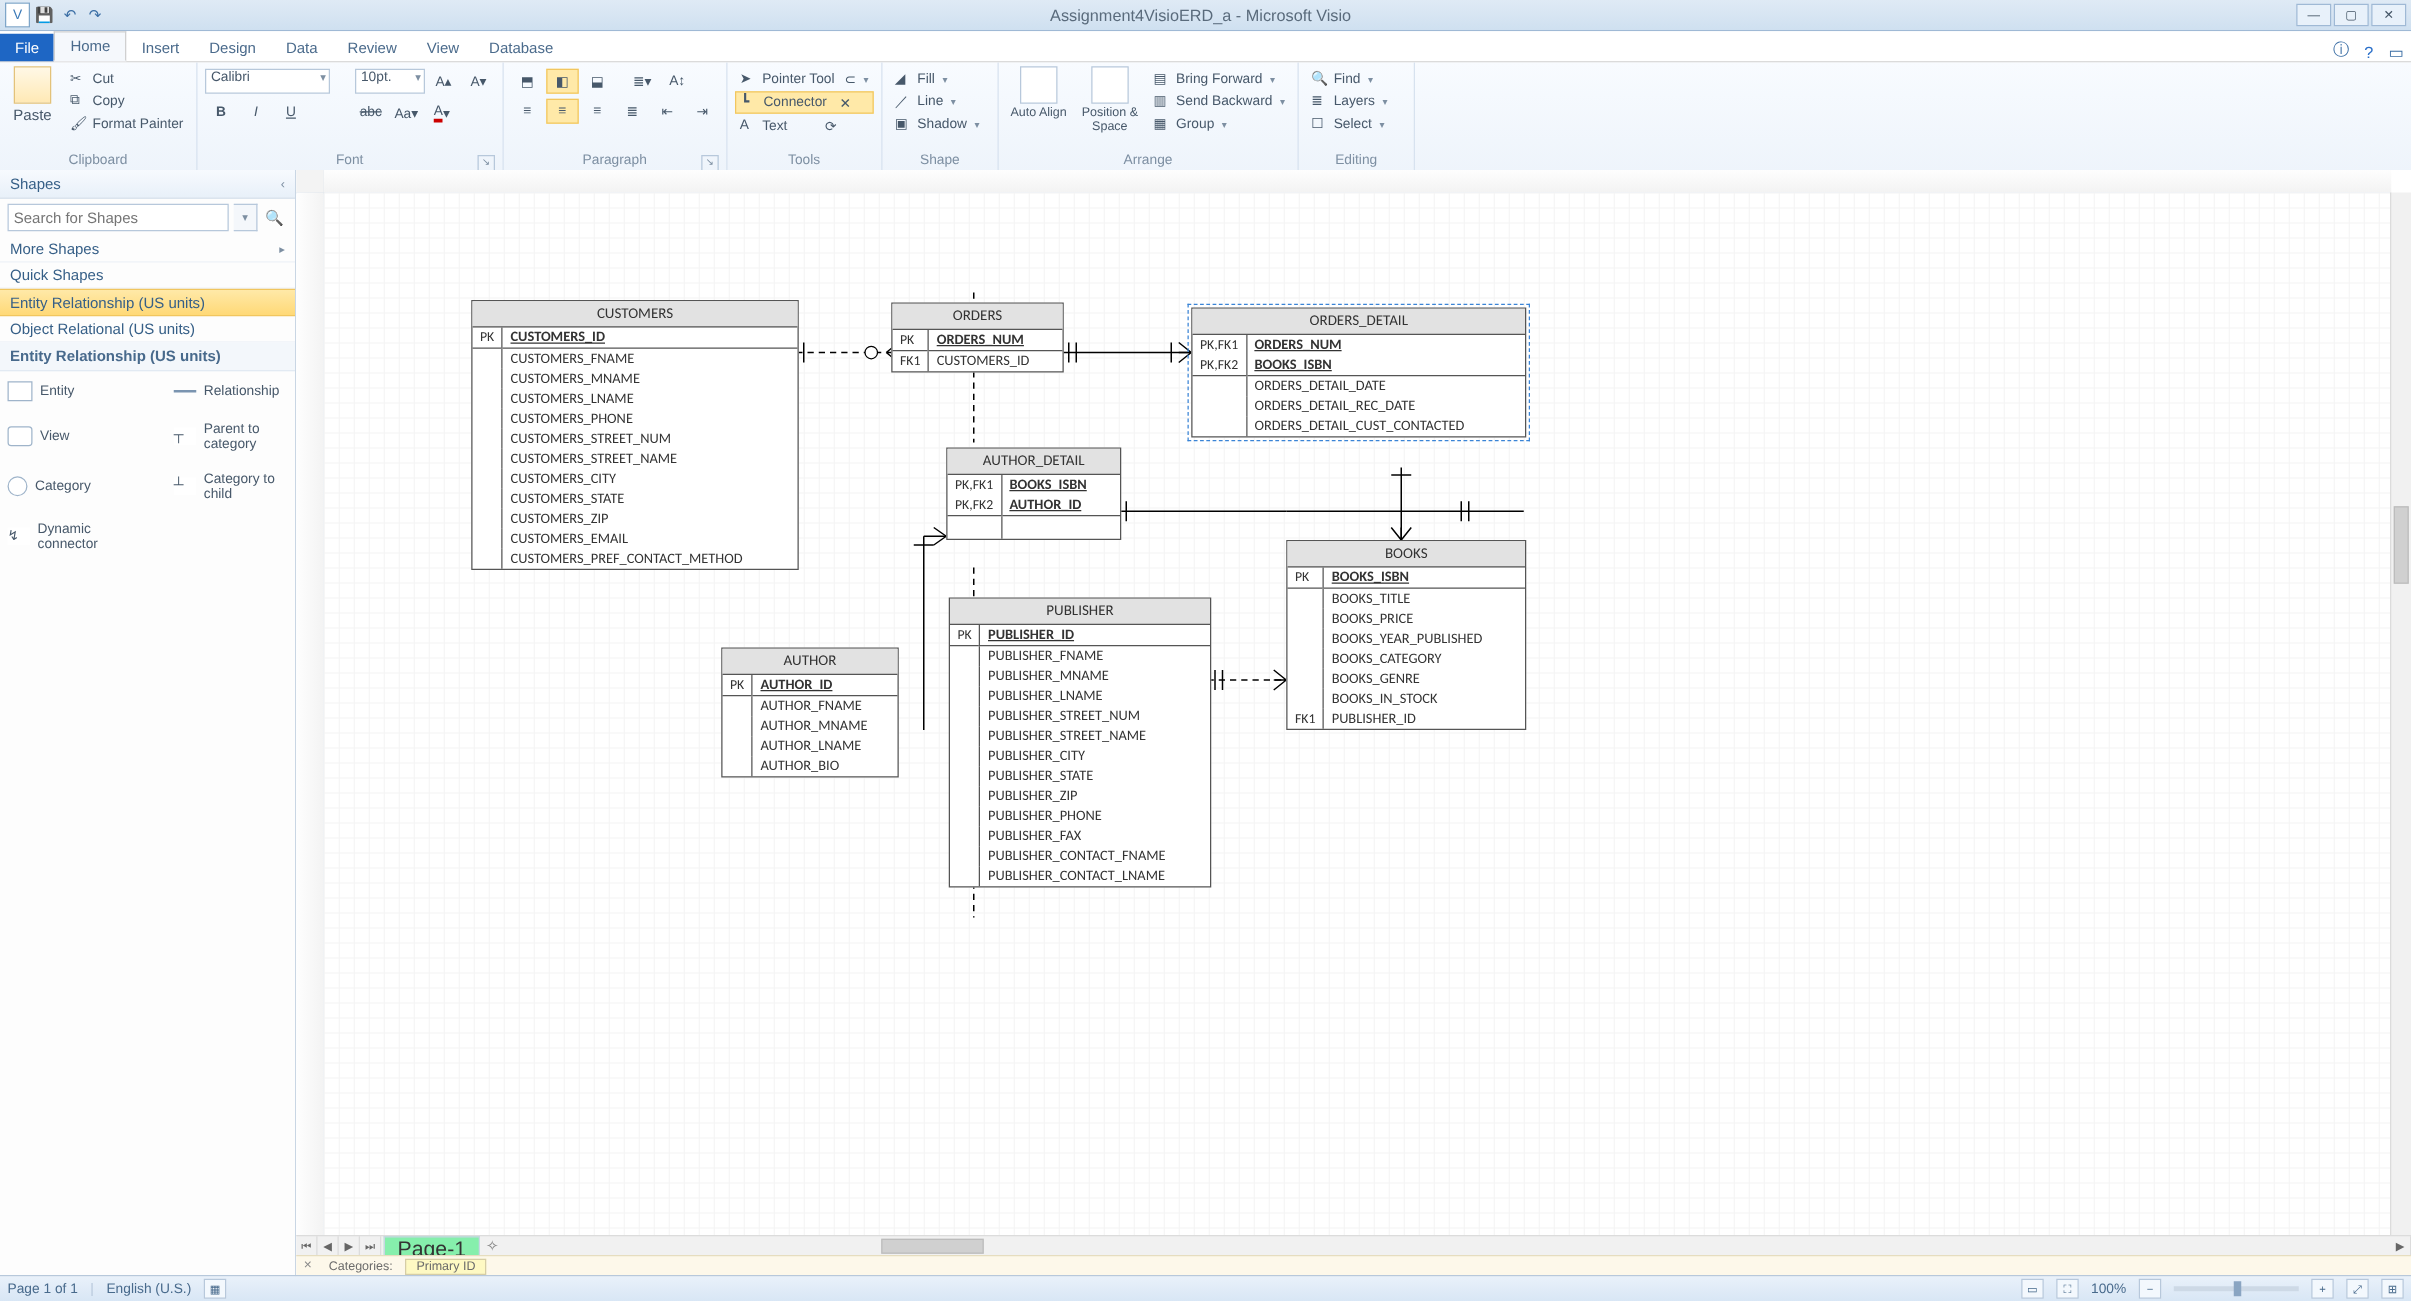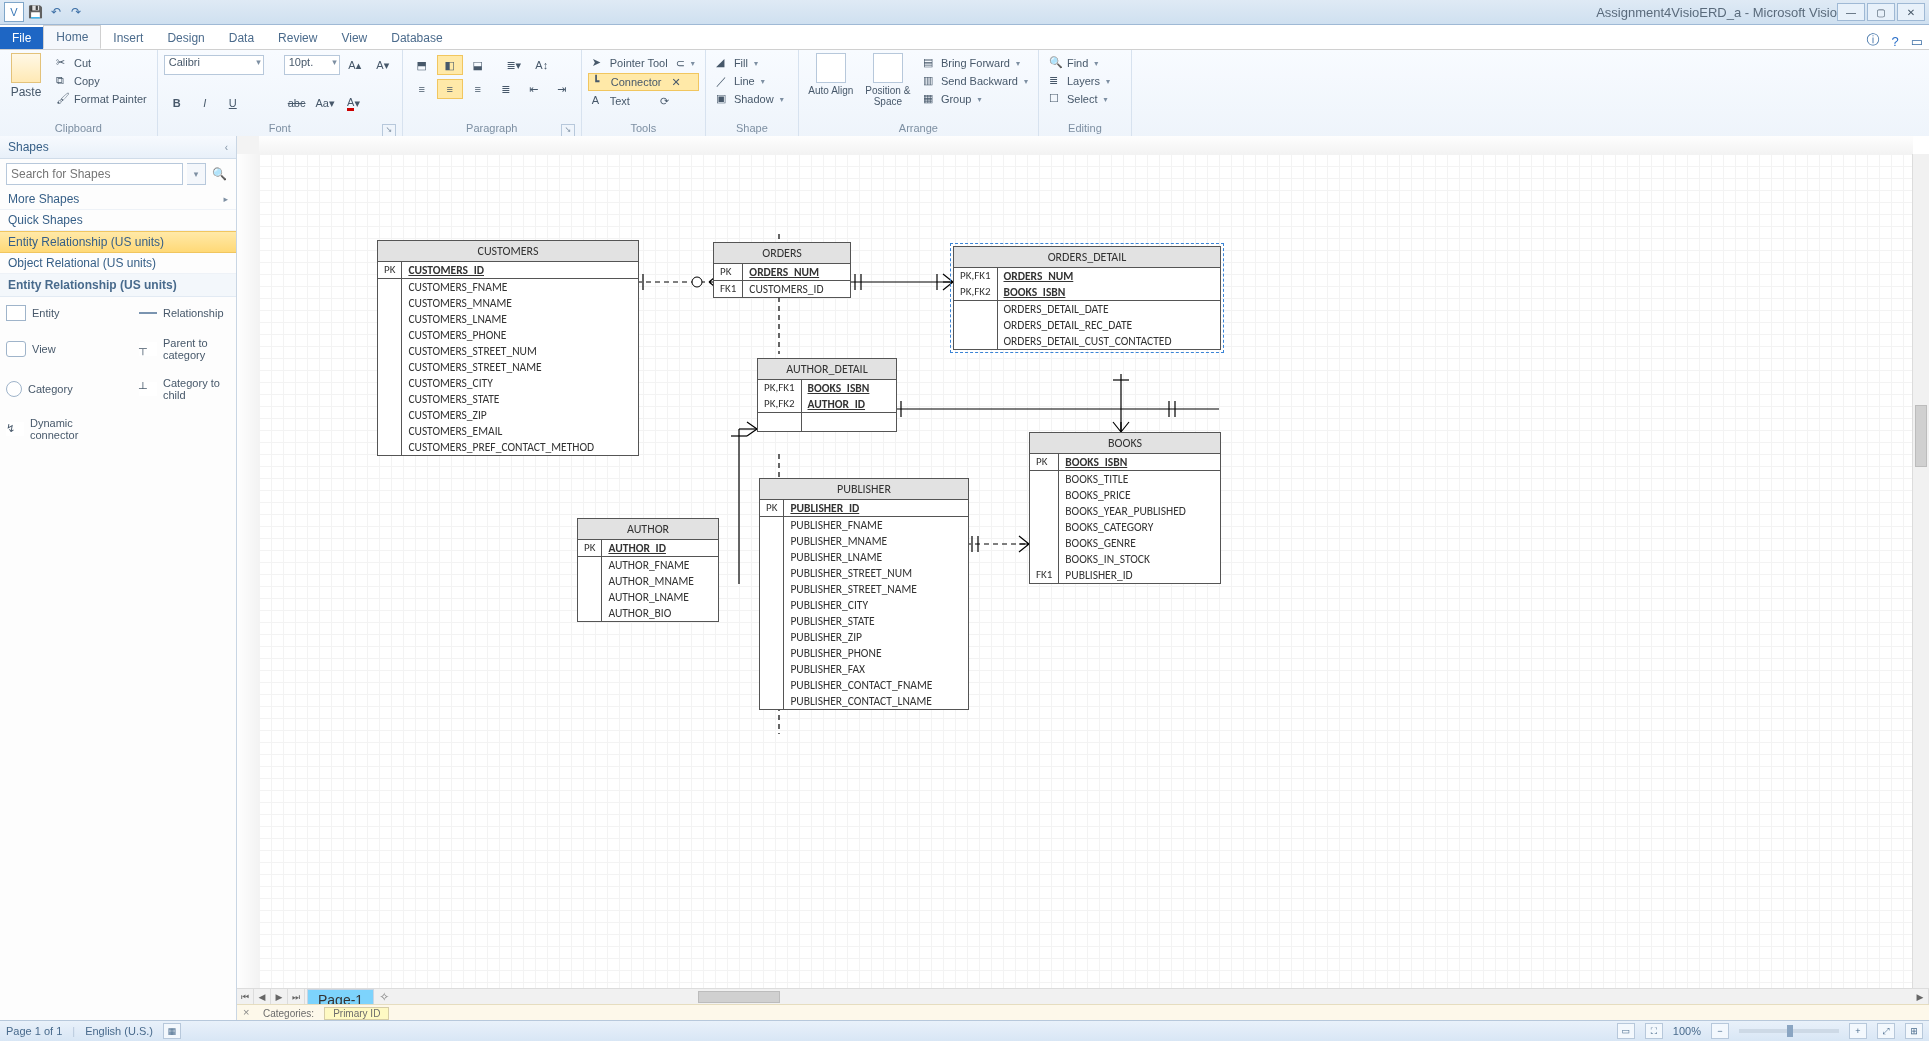--- a/index.html
+++ b/index.html
@@ -1,21 +1,21 @@
 <!DOCTYPE html>
 <html><head>
 <meta charset="utf-8">
 <style>
   html,body { margin:0; padding:0; font-family:"Segoe UI",Arial,sans-serif; font-size:12px; color:#333; background:#fff; overflow:hidden; height:100%; }
   
   .titlebar { height:24px; background:linear-gradient(#dfeaf5,#cfe0f0); display:flex; align-items:center; border-bottom:1px solid #9fb9d5; }
   .titlebar .qat { display:flex; align-items:center; gap:4px; padding-left:4px; }
   .titlebar .qat .box { width:18px; height:18px; border:1px solid #7fa6c9; background:#fff; display:flex; align-items:center; justify-content:center; font-size:11px; color:#3b79b7; }
   .titlebar .qat .ic { width:16px; height:16px; display:flex; align-items:center; justify-content:center; font-size:12px; color:#3b6ea5; }
-  .titlebar .title { flex:1; text-align:right; color:#5a6b7c; font-size:13px; }
+  .titlebar .title { flex:1; text-align:center; color:#5a6b7c; font-size:13px; }
   .titlebar .winbtns { display:flex; gap:2px; padding-right:4px; }
   .titlebar .winbtns .wb { width:26px; height:16px; border:1px solid #9fb9d5; background:#e8f1fa; display:flex; align-items:center; justify-content:center; font-size:10px; color:#456; }
   
   .ribbontabs { height:24px; background:#fff; display:flex; align-items:flex-end; border-bottom:1px solid #d0d0d0; padding-left:0; }
   .ribbontabs .file { background:#1e66c4; color:#fff; padding:4px 12px; font-size:12px; }
   .ribbontabs .tab { padding:4px 12px; color:#4b6b8c; cursor:default; }
   .ribbontabs .tab.active { border:1px solid #d0d0d0; border-bottom:1px solid #f5f8fc; background:#f5f8fc; }
   .ribbontabs .spacer { flex:1; }
   .ribbontabs .help { padding:0 6px; color:#3b6ea5; font-size:13px; }
   
@@ -57,21 +57,21 @@
   .ruler-h { position:absolute; left:22px; right:16px; top:0; height:18px; background:linear-gradient(#fefefe,#f3f3f3); border-bottom:1px solid #c9d6e4; overflow:hidden; font-size:9px; color:#7d8fa2; }
   .ruler-v { position:absolute; left:0; top:18px; bottom:32px; width:22px; background:linear-gradient(90deg,#fefefe,#f3f3f3); border-right:1px solid #c9d6e4; font-size:9px; color:#7d8fa2; }
   .ruler-corner { position:absolute; left:0; top:0; width:22px; height:18px; background:#f3f3f3; border-right:1px solid #c9d6e4; border-bottom:1px solid #c9d6e4; }
   .canvas { position:absolute; left:22px; top:18px; right:16px; bottom:32px; overflow:hidden; background:#fff;
     background-image:linear-gradient(#f3f3f3 1px,transparent 1px),linear-gradient(90deg,#f3f3f3 1px,transparent 1px);
     background-size:12px 12px; }
   .vscroll { position:absolute; right:0; top:18px; bottom:32px; width:16px; background:#f1f1f1; border-left:1px solid #dcdcdc; }
   .vscroll .thumb { position:absolute; left:2px; right:2px; top:30%; height:60px; background:#d0d0d0; border:1px solid #bcbcbc; }
   .hscrollrow { position:absolute; left:0; right:0; bottom:16px; height:16px; display:flex; align-items:stretch; background:#f1f1f1; border-top:1px solid #dcdcdc; }
   .hscrollrow .navbtn { width:16px; border-right:1px solid #dcdcdc; display:flex; align-items:center; justify-content:center; font-size:9px; color:#666; }
-  .hscrollrow .pagetab { padding:10px 10px; background:#7dd3fc; border:1px solid #c9d6e4; border-bottom:none; font-size:14px; display:flex; align-items:center; margin-left:2px; }
+  .hscrollrow .pagetab { padding:10px 10px; background:#86efac; border:1px solid #c9d6e4; border-bottom:none; font-size:17px; display:flex; align-items:center; margin-left:2px; }
   .hscrollrow .newpage { width:20px; display:flex; align-items:center; justify-content:center; color:#888; font-size:12px; }
   .hscrollrow .hsspacer { flex:1; position:relative; }
   .hscrollrow .hthumb { position:absolute; top:2px; bottom:2px; left:20%; width:80px; background:#d0d0d0; border:1px solid #bcbcbc; }
   .catrow { position:absolute; left:0; right:0; bottom:0; height:16px; background:#fdf8ea; border-top:1px solid #e6ddbf; font-size:10px; color:#6b6b6b; display:flex; align-items:center; padding-left:26px; gap:10px; }
   .catrow .x { position:absolute; left:6px; top:1px; font-size:11px; color:#888; }
   
   .entity { position:absolute; background:#fff; border:1.5px solid #555; font-family:Calibri,Arial,sans-serif; font-size:12px; }
   .entity.selected { outline:1px dashed #3a84d6; outline-offset:2px; }
   .entity .ehdr { background:#e2e2e2; border-bottom:1.5px solid #555; text-align:center; padding:3px 4px; font-size:12px; }
   .entity table { border-collapse:collapse; width:100%; }
@@ -144,21 +144,21 @@
             <span class="ic">🖌</span>
             <span>Format Painter</span>
           </div>
       </div>
     </div>
     <div class="glabel"><span>Clipboard</span></div>
   </div>
 
   <div class="group" style="min-width:176px;">
     <div class="gcontent">
-      <div class="col" style="gap:18px; padding-top:2px;">
+      <div class="col" style="gap:5px; padding-top:2px;">
         <div class="row">
           <div class="sel-input" style="width:80px;">Calibri</div>
           <div class="sel-input" style="width:36px;margin-left:18px;">10pt.</div>
           <div class="smbtn">A▴</div>
           <div class="smbtn">A▾</div>
         </div>
         <div class="row">
           <div class="smbtn">
               <b>B</b>
             </div>

